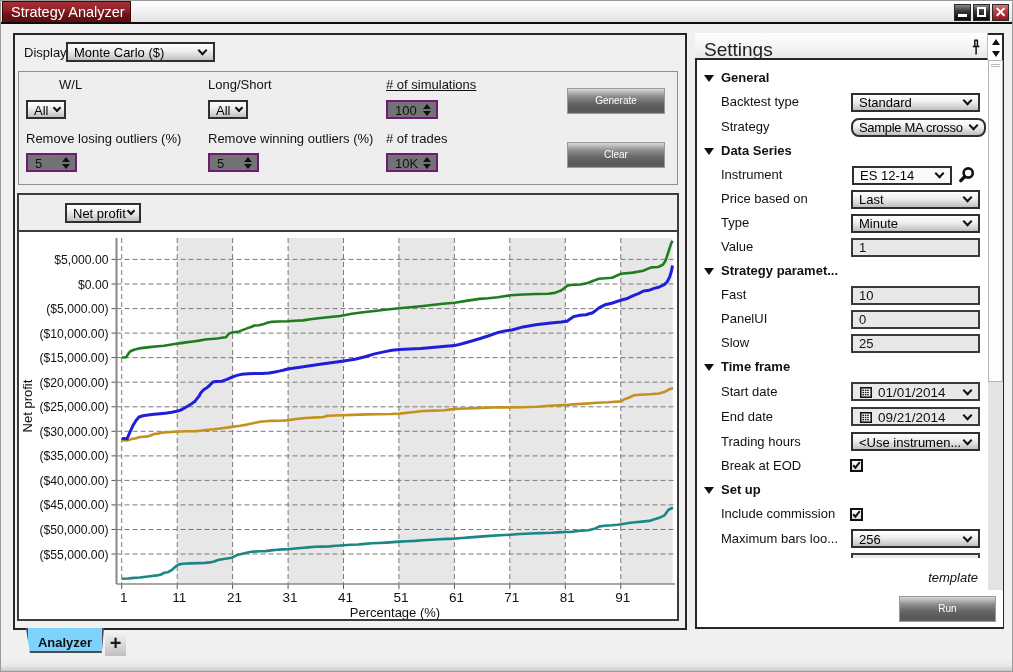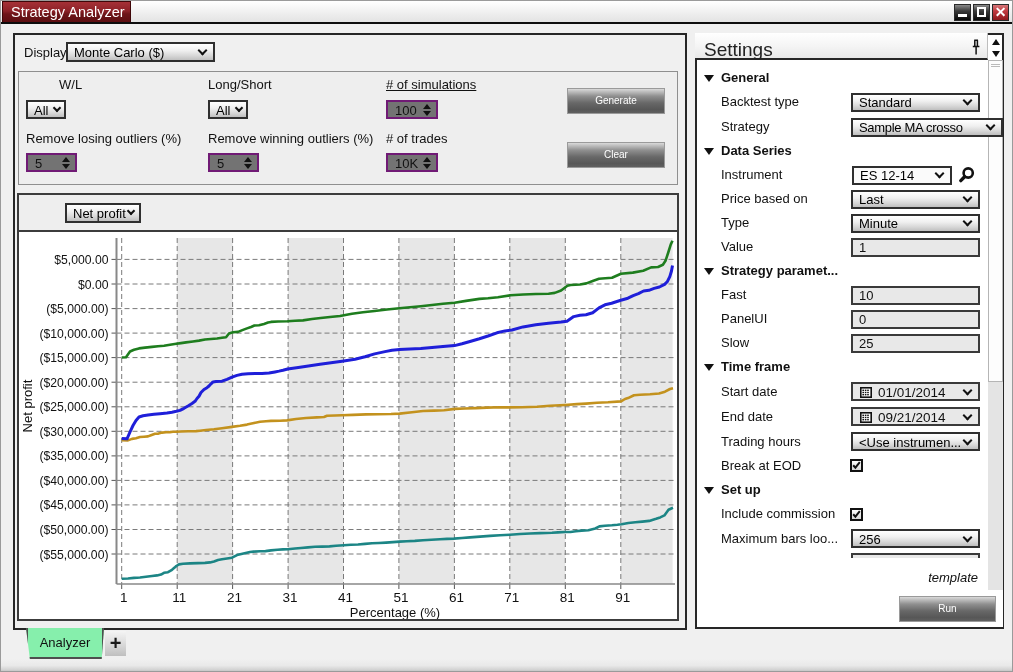--- a/index.html
+++ b/index.html
@@ -42,21 +42,21 @@
 .sar.up { top:1.5px; border-bottom:5px solid #111; }
 .sar.dn { bottom:1.5px; border-top:5px solid #111; }
 .inp { position:absolute; background:#e8e8e8; border:2px solid #3a3a3a; }
 .inp .t { position:absolute; left:6px; top:50%; transform:translateY(-50%); }
 .btn { position:absolute; background:linear-gradient(#d9d9d9,#8f8f8f 30%,#686868 58%,#575757 85%,#606060); border:1px solid #9a9a9a; color:#fff; font-size:10px; text-align:center; }
 
 
 .lbl { position:absolute; white-space:nowrap; }
 
 
-#tabA { position:absolute; left:26px; top:628px; width:78px; height:31px; background:#86efac; border:2px solid #4e4e4e; border-top:none; font-weight:normal; text-align:center; line-height:30px; clip-path:polygon(0 0, 100% 0, 97% 100%, 5% 100%); }
+#tabA { position:absolute; left:26px; top:628px; width:78px; height:25px; background:#7dd3fc; border:2px solid #4e4e4e; border-top:none; font-weight:bold; text-align:center; line-height:30px; clip-path:polygon(0 0, 100% 0, 97% 100%, 5% 100%); }
 #tabPlus { position:absolute; left:105px; top:631px; width:21px; height:25px; background:linear-gradient(#f4f4f4,#dedede 45%,#bfbfbf); text-align:center; font-weight:bold; font-size:20px; line-height:24px; color:#1a1a1a; }
 #botstrip { position:absolute; left:1px; top:659px; width:1011px; height:12px; background:linear-gradient(#f0f0f0,#e9e9e9 55%,#d2d2d2 90%,#c6c6c6); }
 
 
 #setpanel { position:absolute; left:695px; top:33px; width:309px; height:596px; border:2px solid #262626; background:#fff; }
 #sethead { position:absolute; left:695px; top:33px; width:293px; height:27px; background:linear-gradient(#ffffff,#f4f4f4 55%,#e8e8e8); border-right:1px solid #bdbdbd; border-bottom:2px solid #262626; }
 #sethead .t { position:absolute; left:9px; top:6px; font-size:19px; color:#222; }
 .sec { position:absolute; font-weight:bold; white-space:nowrap; }
 .tri { position:absolute; width:0; height:0; border-left:5.5px solid transparent; border-right:5.5px solid transparent; border-top:7px solid #111; }
 .cb { position:absolute; width:13px; height:13px; border:2px solid #111; background:linear-gradient(#fff,#d8d8d8); }
@@ -246,21 +246,21 @@
 <div id="sgrip"></div>
 <div id="sbot"></div>
 <div class="tri" style="left:704px;top:74.5px;"></div>
 <div class="sec" style="left:721px;top:70px;">General</div>
 <div class="lbl" style="left:721px;top:94px;">Backtest type</div>
 <div class="dd" style="left:851px;top:92.5px;width:129px;height:19px;">
     <span class="t">Standard</span>
     <span class="chev"></span>
   </div>
 <div class="lbl" style="left:721px;top:119px;">Strategy</div>
-<div class="dd" style="left:851px;top:117.5px;width:152px;height:19px;">
+<div class="dd" style="left:851px;top:117.5px;width:135px;height:19px;border-radius:8px;">
     <span class="t" style="letter-spacing:-0.3px;">Sample MA crosso</span>
     <span class="chev"></span>
   </div>
 <div class="tri" style="left:704px;top:147.5px;"></div>
 <div class="sec" style="left:721px;top:143px;">Data Series</div>
 <div class="lbl" style="left:721px;top:167px;">Instrument</div>
 <div class="dd" style="left:852px;top:165.5px;width:100px;height:19px;background:#fafafa;">
     <span class="t">ES 12-14</span>
     <span class="chev"></span>
   </div>

